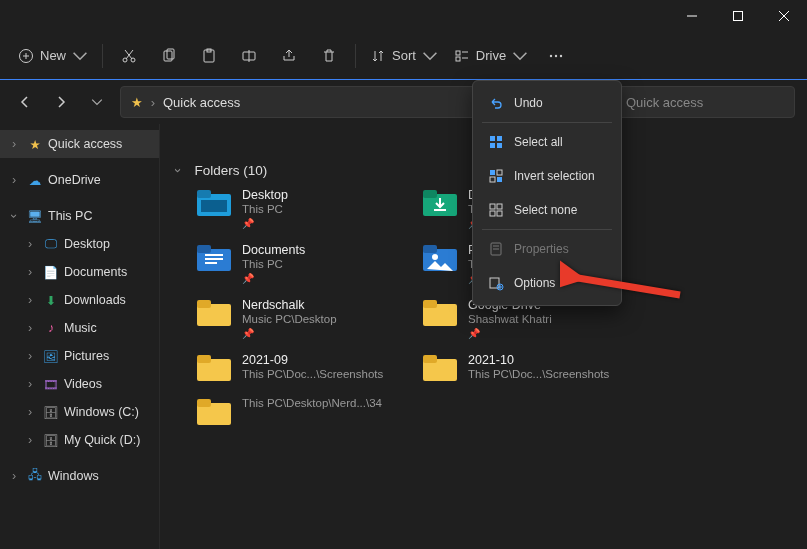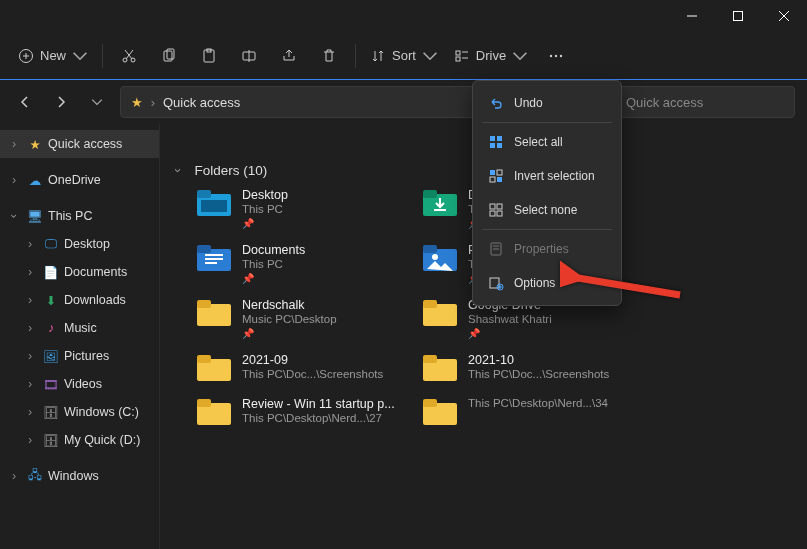--- a/index.html
+++ b/index.html
@@ -372,32 +372,20 @@
           </div>
         </div>
         <div class="folder">
           <div class="ficon">
             <svg class="folder-yellow" viewBox="0 0 34 26">
               <rect x="0" y="4" width="34" height="22" rx="2" fill="#f5c74b"></rect>
               <rect x="0" y="0" width="14" height="8" rx="2" fill="#e0a928"></rect>
             </svg>
           </div>
           <div class="ftext">
-            <div class="fname">Review - Win 11 startup p...</div>
-            <div class="fsub">This PC\Desktop\Nerd...\27</div>
-          </div>
-        </div>
-        <div class="folder">
-          <div class="ficon">
-            <svg class="folder-yellow" viewBox="0 0 34 26">
-              <rect x="0" y="4" width="34" height="22" rx="2" fill="#f5c74b"></rect>
-              <rect x="0" y="0" width="14" height="8" rx="2" fill="#e0a928"></rect>
-            </svg>
-          </div>
-          <div class="ftext">
             <div class="fsub">This PC\Desktop\Nerd...\34</div>
           </div>
         </div>
       </div>
   </div>
 </div>
 
 <div class="ctxmenu" style="left:472px; top:80px;">
   <div class="ctxitem">
     <svg viewBox="0 0 16 16">

